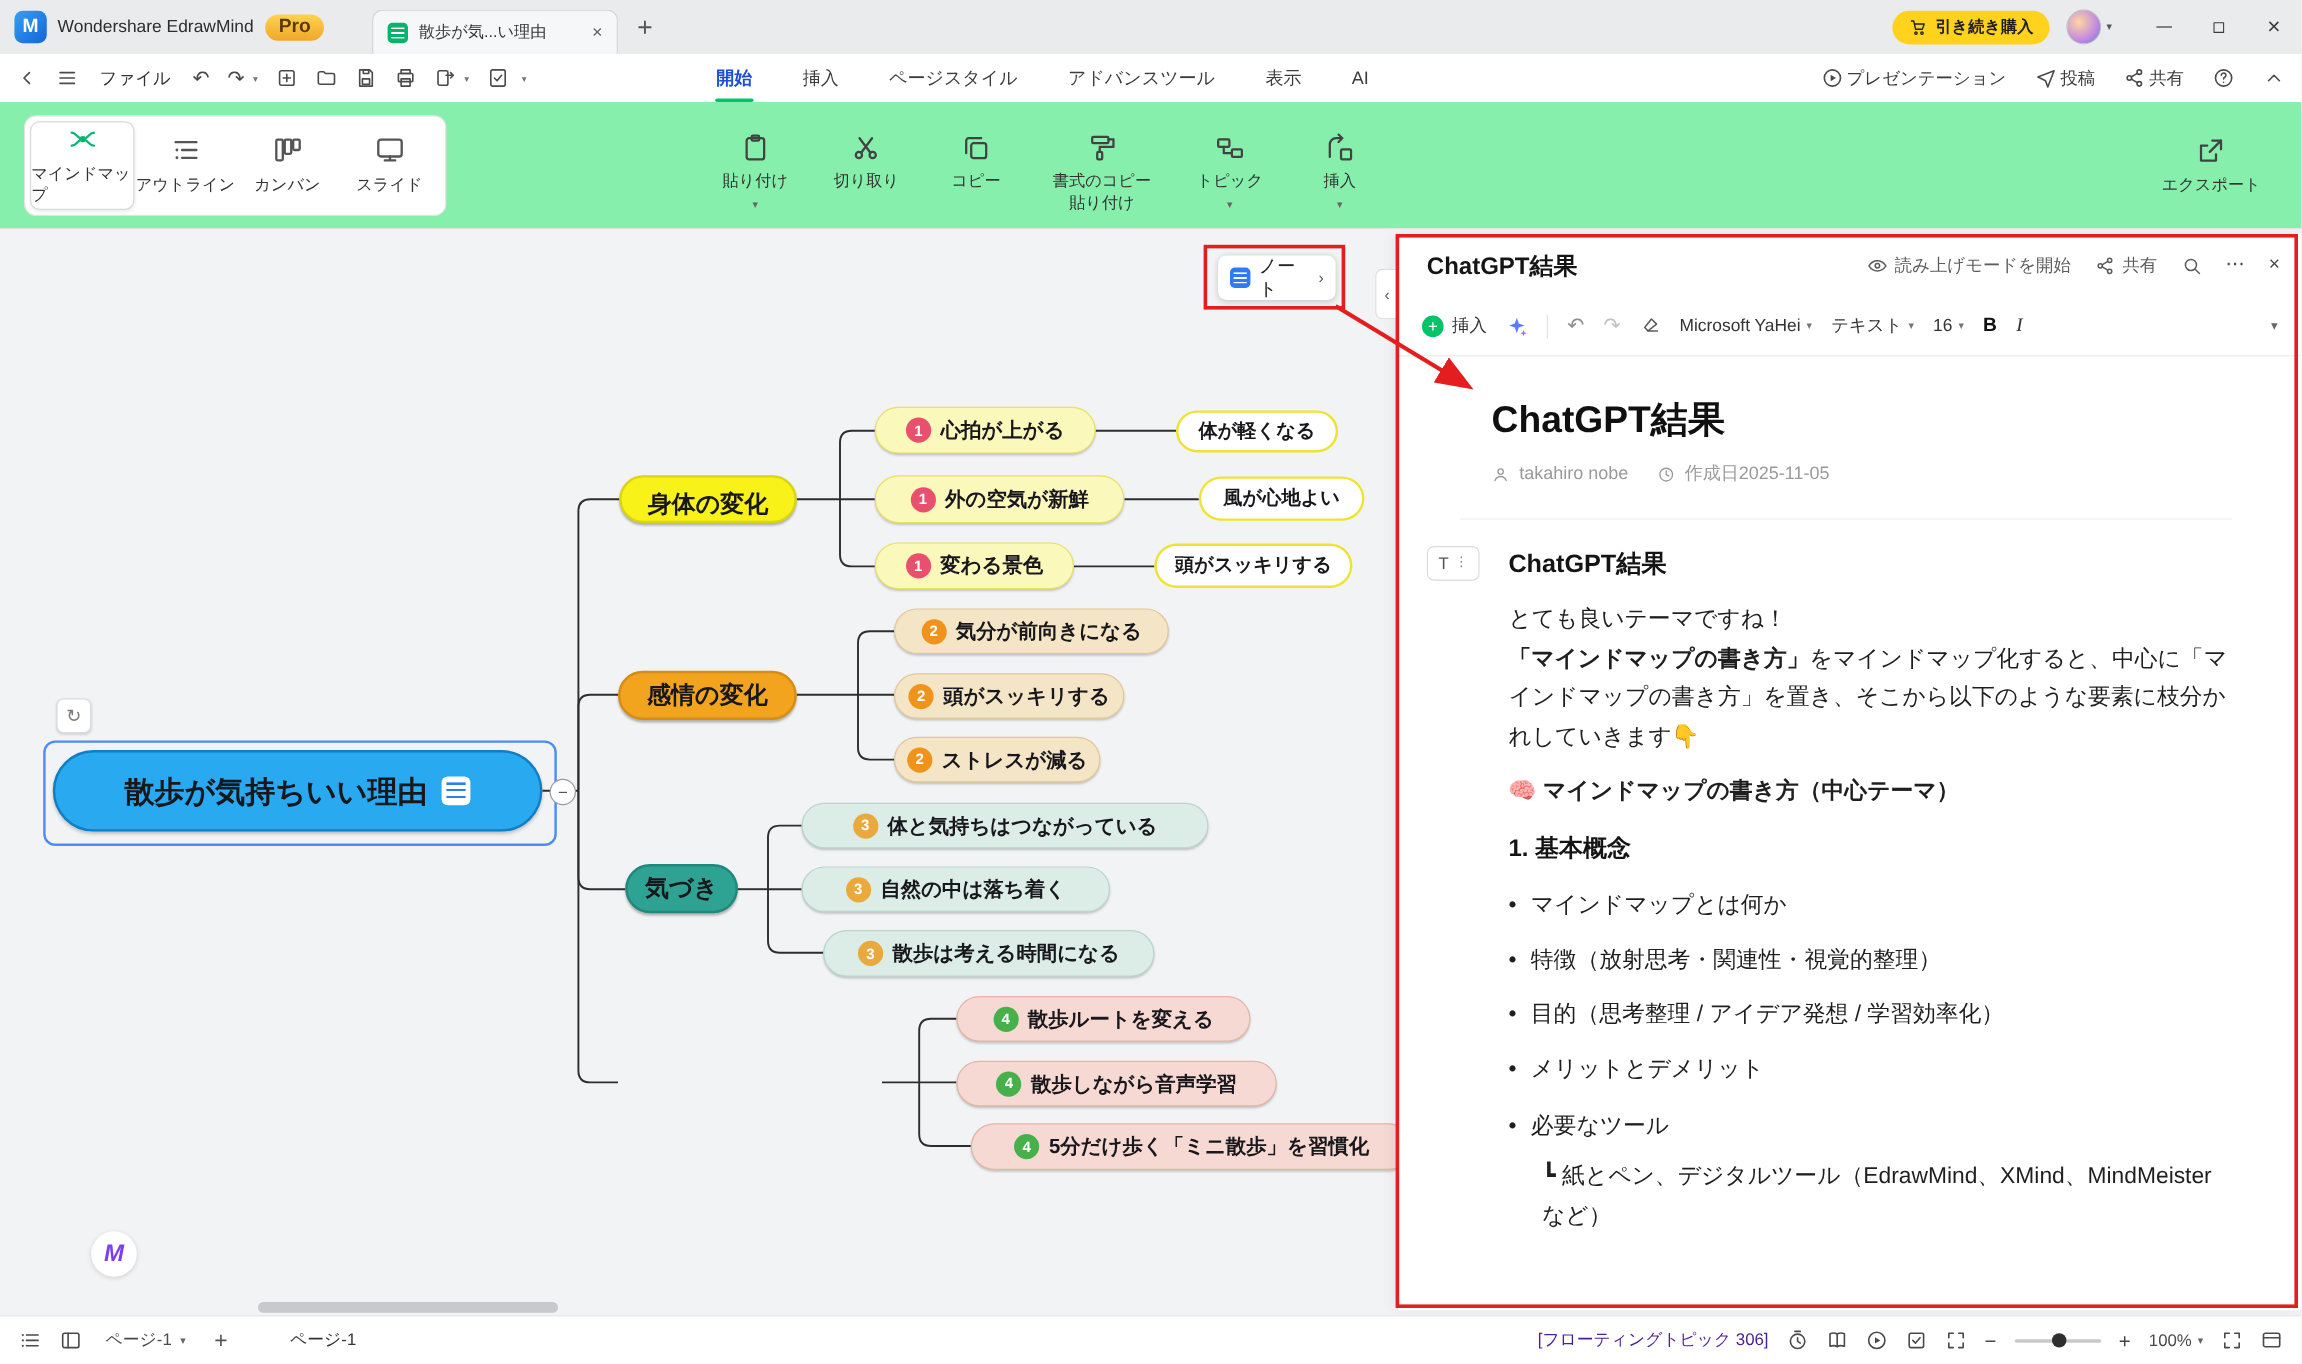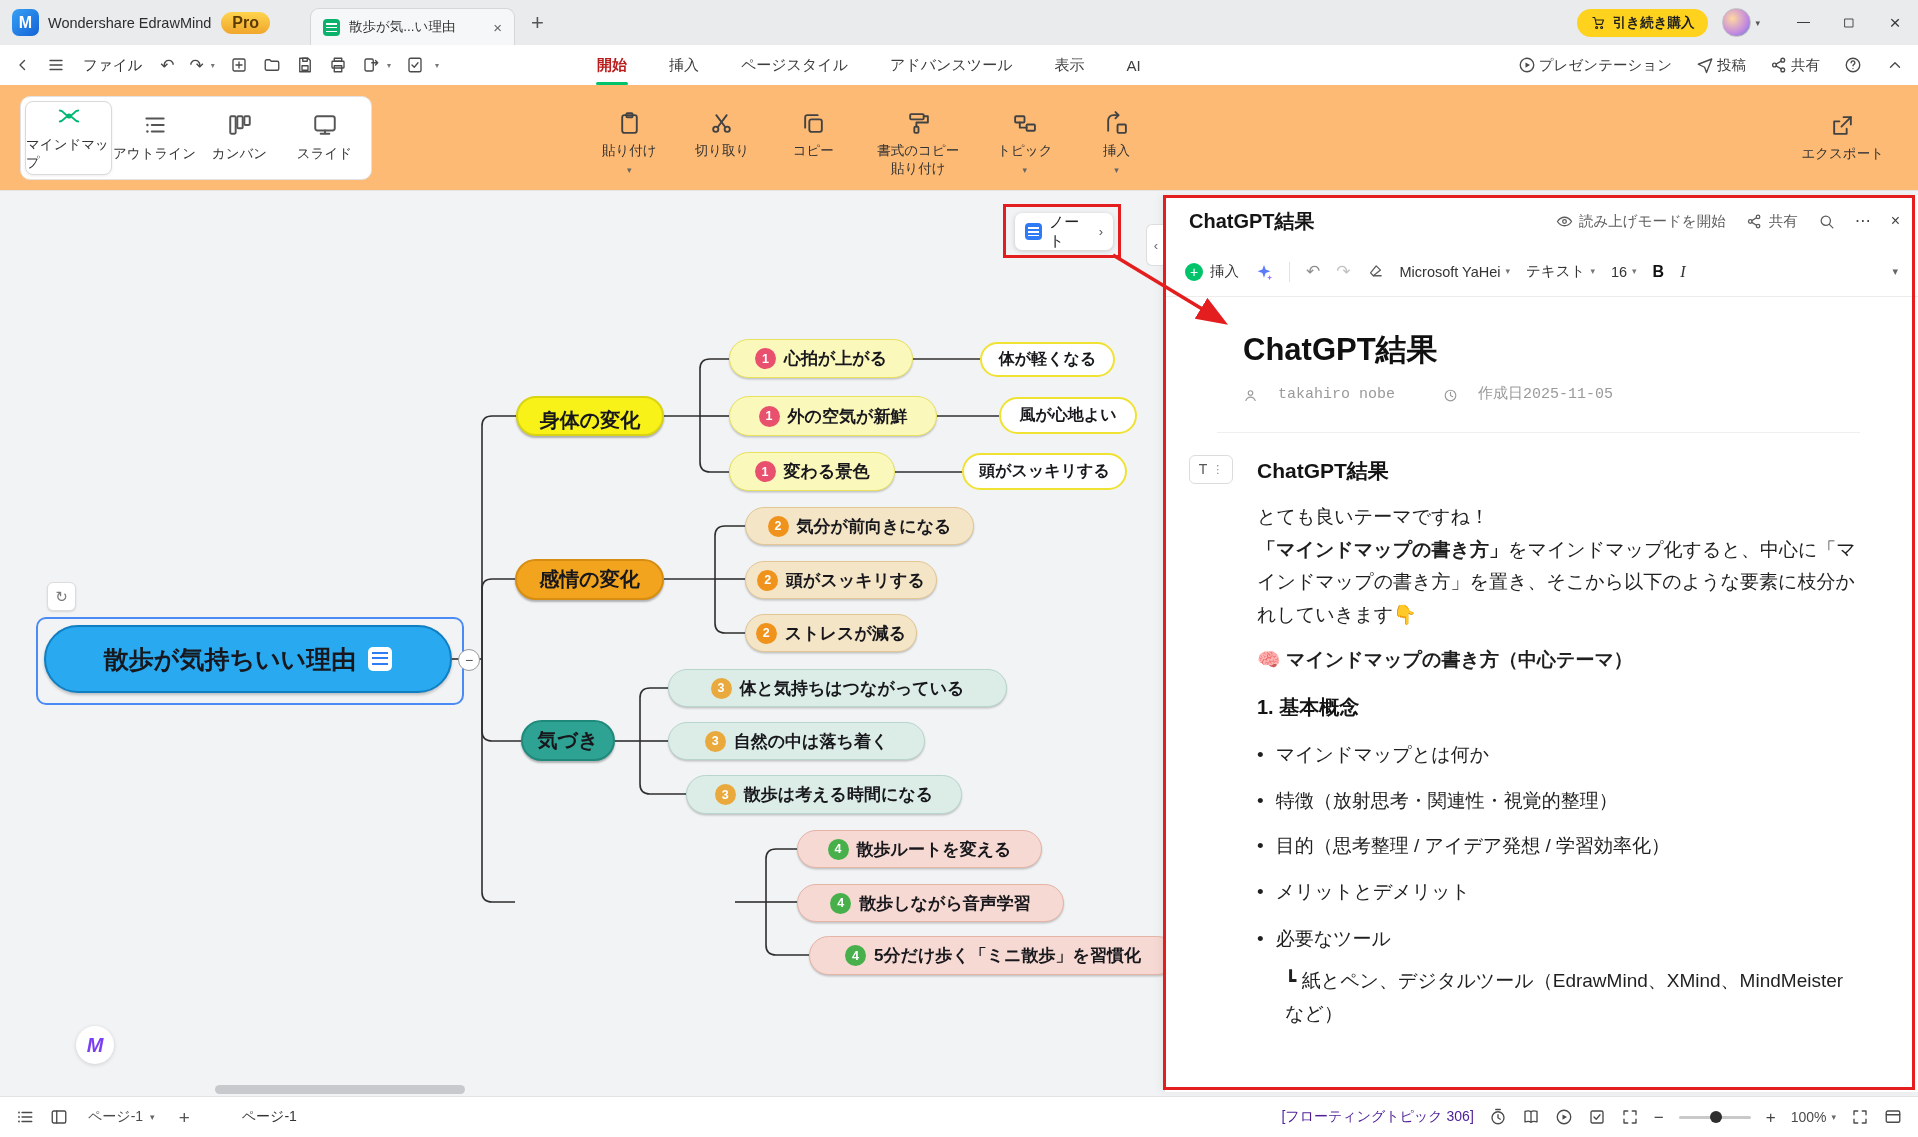--- a/index.html
+++ b/index.html
@@ -38,28 +38,28 @@
 
   
   .menubar{height:40px;background:#fff;display:flex;align-items:center;padding:0 14px;flex:none;}
   .mb-left{display:flex;align-items:center;gap:15px;color:#4a4a4a;}
   .mb-ic{width:18px;height:18px;color:#4a4a4a;}
   .file-label{font-size:14.5px;color:#333;margin:0 3px;}
   .glyph{font-size:17px;line-height:1;color:#4a4a4a;}
   .mini-caret{font-size:8px;color:#777;margin-left:-8px;}
   .mb-tabs{display:flex;gap:36px;margin-left:155px;font-size:15px;color:#3d3d3d;height:40px;align-items:stretch;}
   .mb-tab{position:relative;display:flex;align-items:center;padding:0 3px;}
-  .mb-tab.active{color:#b91c1c;font-weight:bold;}
+  .mb-tab.active{color:#1d4ed8;font-weight:bold;}
   .mb-tab.active::after{content:"";position:absolute;bottom:0;left:2px;right:2px;height:3px;
                         background:var(--accent-green,#00c36a);border-radius:2px;}
   .mb-right{margin-left:auto;display:flex;align-items:center;gap:24px;color:#3d3d3d;font-size:14.5px;}
   .mb-right .item{display:flex;align-items:center;gap:3px;}
 
   
-  .toolbar{height:105px;background:#fdba74;border-bottom:1px solid #e3e3e3;display:flex;align-items:center;
+  .toolbar{height:105px;background:#86efac;border-bottom:1px solid #e3e3e3;display:flex;align-items:center;
            padding:0 20px;flex:none;}
   .mode-group{display:flex;border:1px solid #e2e2e2;border-radius:10px;padding:4px;background:#fff;height:84px;box-sizing:border-box;}
   .mode-btn{width:85px;display:flex;flex-direction:column;align-items:center;justify-content:center;gap:7px;
             font-size:13.5px;color:#333;border-radius:8px;}
   .mode-btn.active{border:1px solid #dadada;box-shadow:0 1px 3px rgba(0,0,0,.08);background:#fff;}
   .mode-ic{width:26px;height:26px;color:#555;}
   .action-group{display:flex;align-items:flex-start;gap:38px;margin-left:230px;padding-top:13px;}
   .action-btn{display:flex;flex-direction:column;align-items:center;gap:6px;font-size:13.5px;color:#333;min-width:52px;}
   .action-ic{width:25px;height:25px;color:#424242;}
   .tiny-caret{font-size:9px;color:#666;line-height:1;}
@@ -126,21 +126,21 @@
   .pt-sep{width:1px;height:20px;background:#e3e3e3;}
   .undo-g{font-size:17px;color:#8f8f8f;line-height:1;}
   .redo-g{font-size:17px;color:#c2c2c2;line-height:1;}
   .dd{display:flex;align-items:center;gap:5px;}
   .dd .tiny-caret{color:#777;}
   .b-btn{font-weight:bold;font-size:16px;color:#111;}
   .i-btn{font-style:italic;font-family:"Liberation Serif",serif;font-size:16px;color:#333;}
   .pt-end{margin-left:auto;color:#666;font-size:11px;}
   .panel-content{flex:1;overflow:hidden;padding:34px 58px 0 92px;position:relative;font-size:19px;color:#1f1f1f;line-height:1.72;}
   .doc-title{font-size:31px;font-weight:bold;color:#101010;margin:0 0 14px -14px;line-height:1.2;}
-  .doc-meta{display:flex;align-items:center;gap:20px;margin-left:-14px;color:#9a9a9a;font-size:15px;font-family:Liberation Mono, monospace;}
+  .doc-meta{display:flex;align-items:center;gap:8px;margin-left:-14px;color:#9a9a9a;font-size:15px;}
   .meta-ic{width:15px;height:15px;color:#9a9a9a;}
   .meta-gap{width:8px;}
   .doc-divider{border:none;border-top:1px solid #efefef;margin:24px 0 20px -40px;}
   .block-row{position:relative;margin:0 0 12px;}
   .t-handle{position:absolute;left:-68px;top:2px;width:42px;height:27px;border:1px solid #dcdcdc;border-radius:6px;
             display:flex;align-items:center;justify-content:center;gap:5px;font-size:14px;color:#555;background:#fff;}
   .block-h2{font-size:21px;font-weight:bold;margin:0;color:#141414;}
   .panel-content p{margin:0 0 12px;}
   .theme-line{font-weight:bold;}
   .sec-h{font-size:20px;font-weight:bold;margin:14px 0 14px;color:#141414;}

